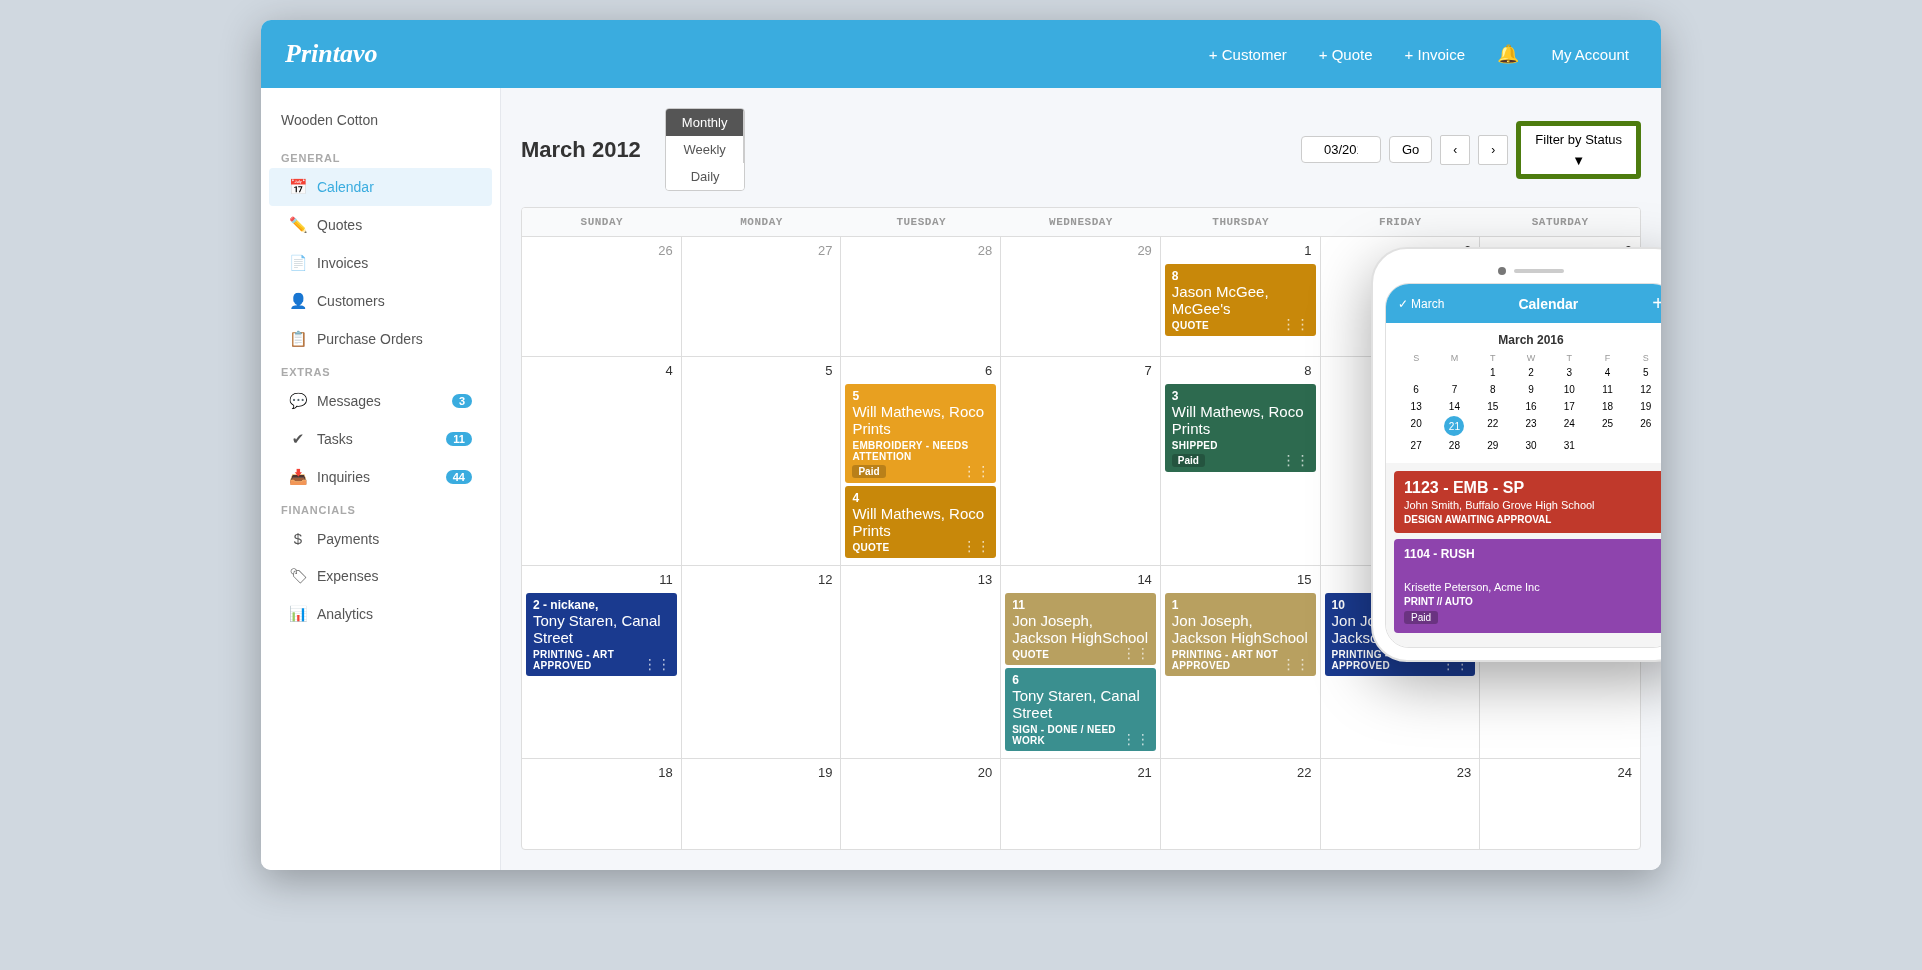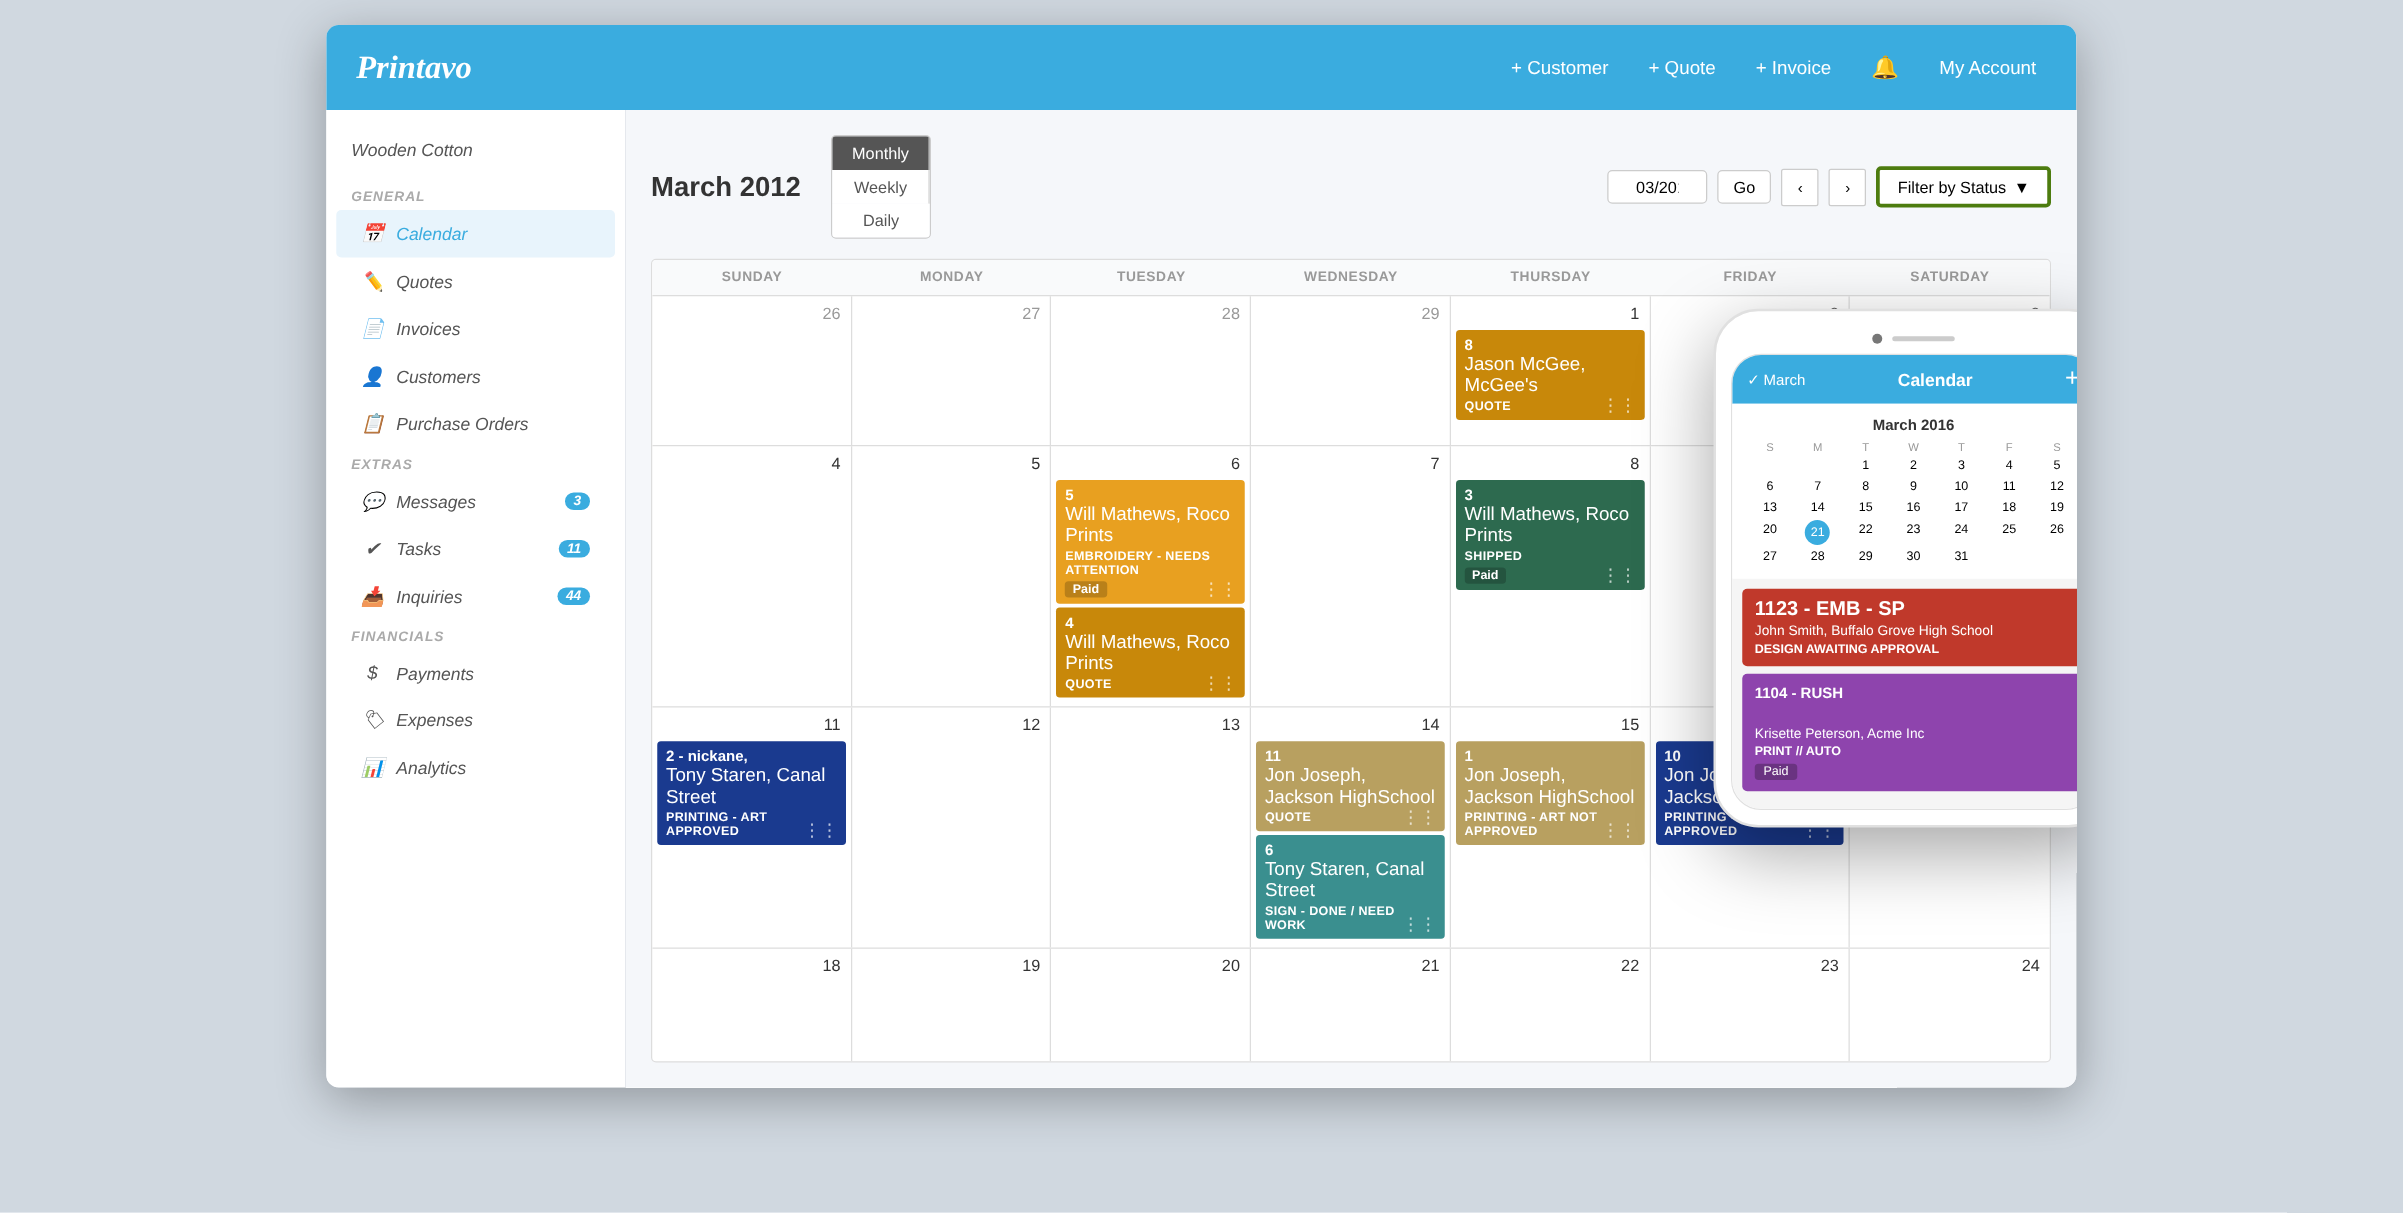--- a/index.html
+++ b/index.html
@@ -75,21 +75,20 @@
       height: calc(100% - 68px);
       min-height: 750px;
     }
     
     .sidebar {
       width: 240px;
       background: white;
       border-right: 1px solid #e5e8ed;
       padding: 16px 0;
       flex-shrink: 0;
-      font-style: italic;
     }
     .sidebar-company {
       padding: 8px 20px 16px;
       font-size: 14px;
       color: #555;
     }
     .sidebar-section-label {
       padding: 8px 20px 4px;
       font-size: 11px;
       color: #aaa;
@@ -188,41 +187,43 @@
       height: 30px;
       display: flex;
       align-items: center;
       justify-content: center;
       cursor: pointer;
       border-radius: 2px;
       font-size: 12px;
     }
     .filter-btn {
       background: white;
-      border: 3px solid #4d7c0f;
+      border: 5px solid #4d7c0f;
       border-radius: 4px;
       padding: 6px 14px;
       font-size: 13px;
       cursor: pointer;
       display: flex;
       align-items: center;
       gap: 6px;
+      flex-direction: column;
     }
     
     .calendar-grid {
       background: white;
       border: 1px solid #ddd;
       border-radius: 4px;
       overflow: hidden;
     }
     .cal-days-header {
       display: grid;
       grid-template-columns: repeat(7, 1fr);
       background: #f9fafb;
       border-bottom: 1px solid #ddd;
+      font-family: Liberation Mono, monospace;
     }
     .cal-day-name {
       text-align: center;
       padding: 8px;
       font-size: 11px;
       font-weight: 600;
       color: #999;
       letter-spacing: 0.5px;
     }
     .cal-weeks {

